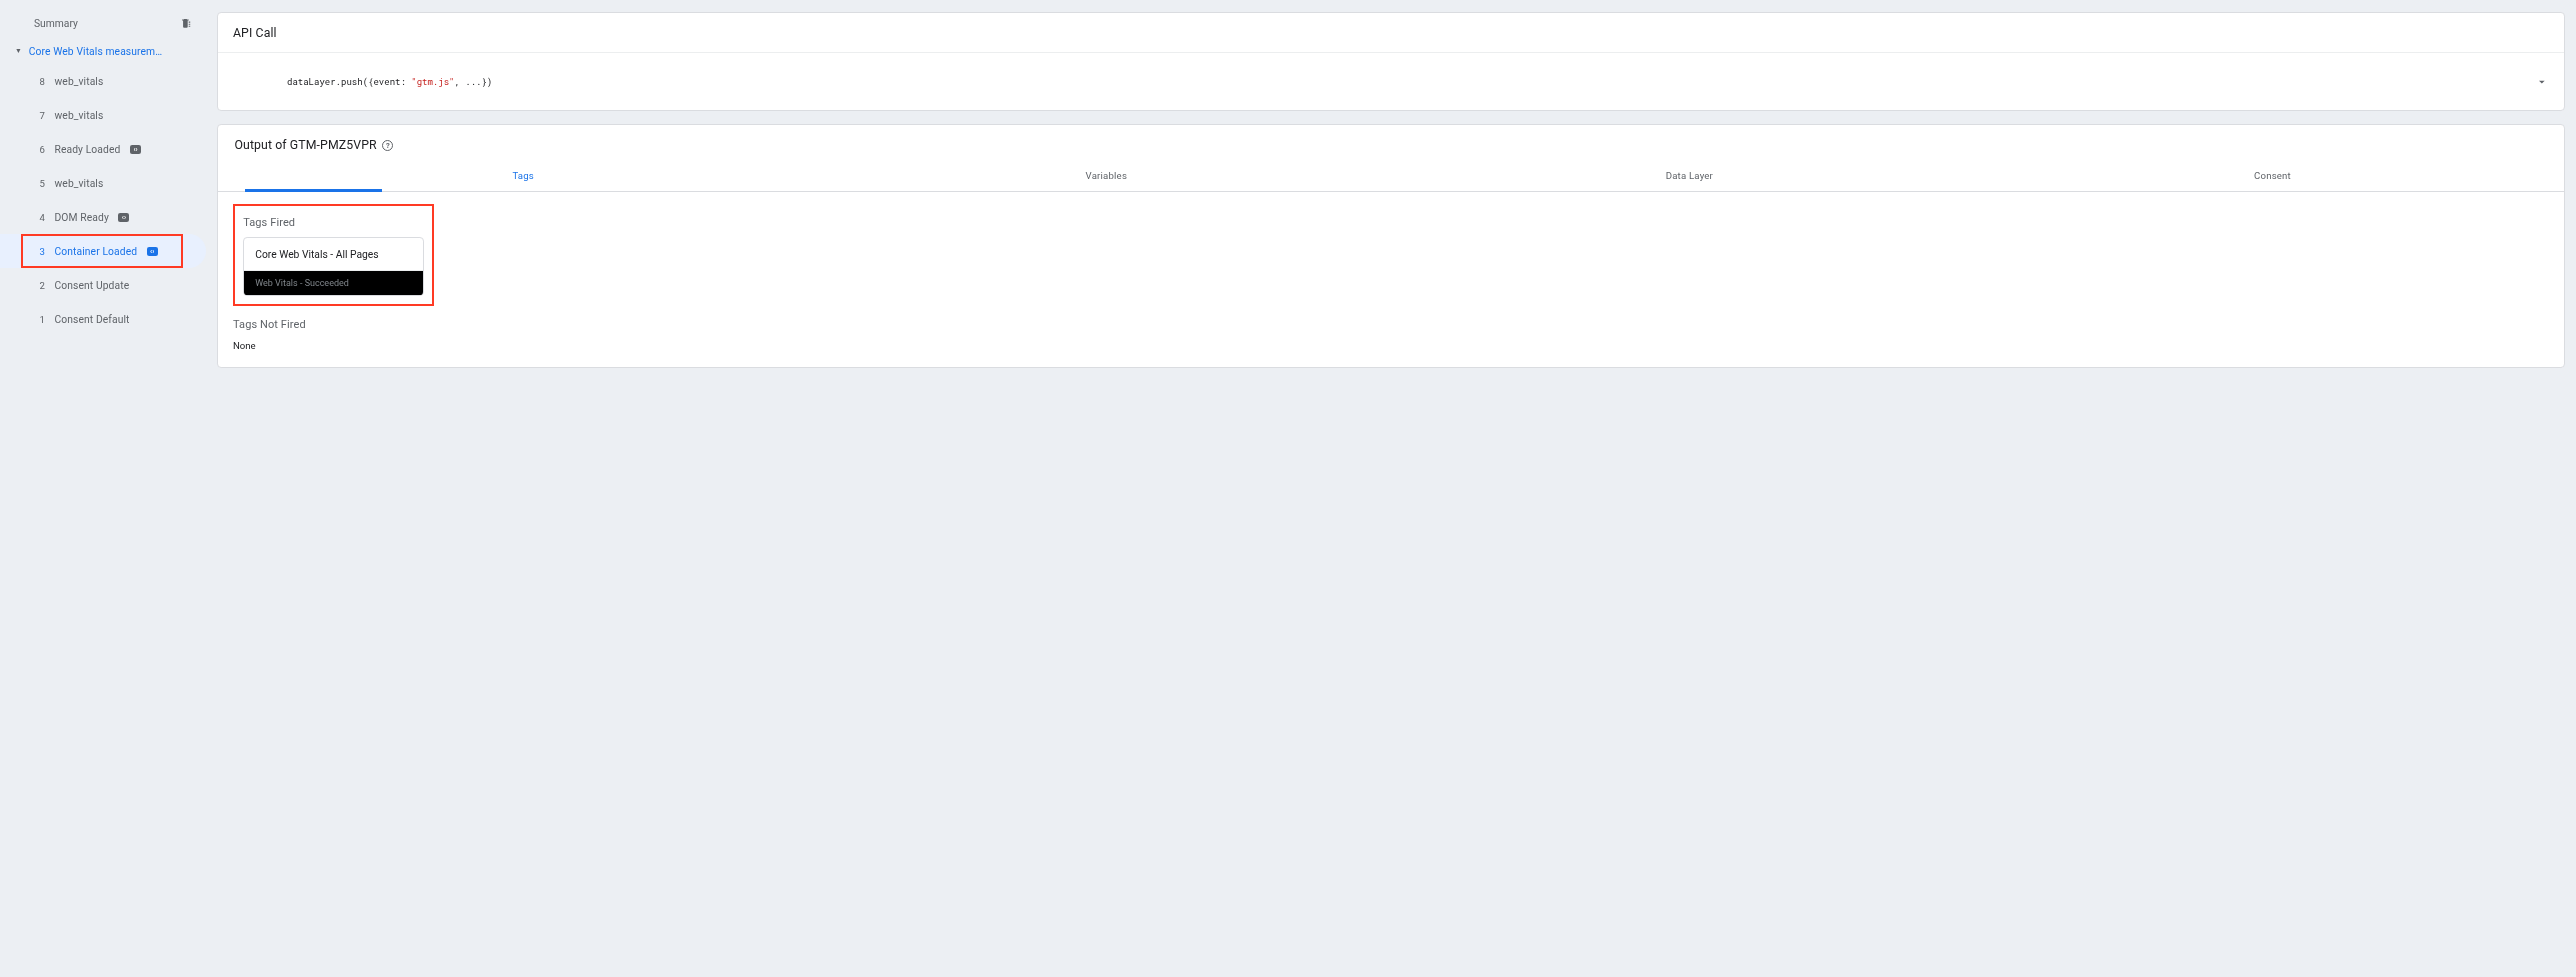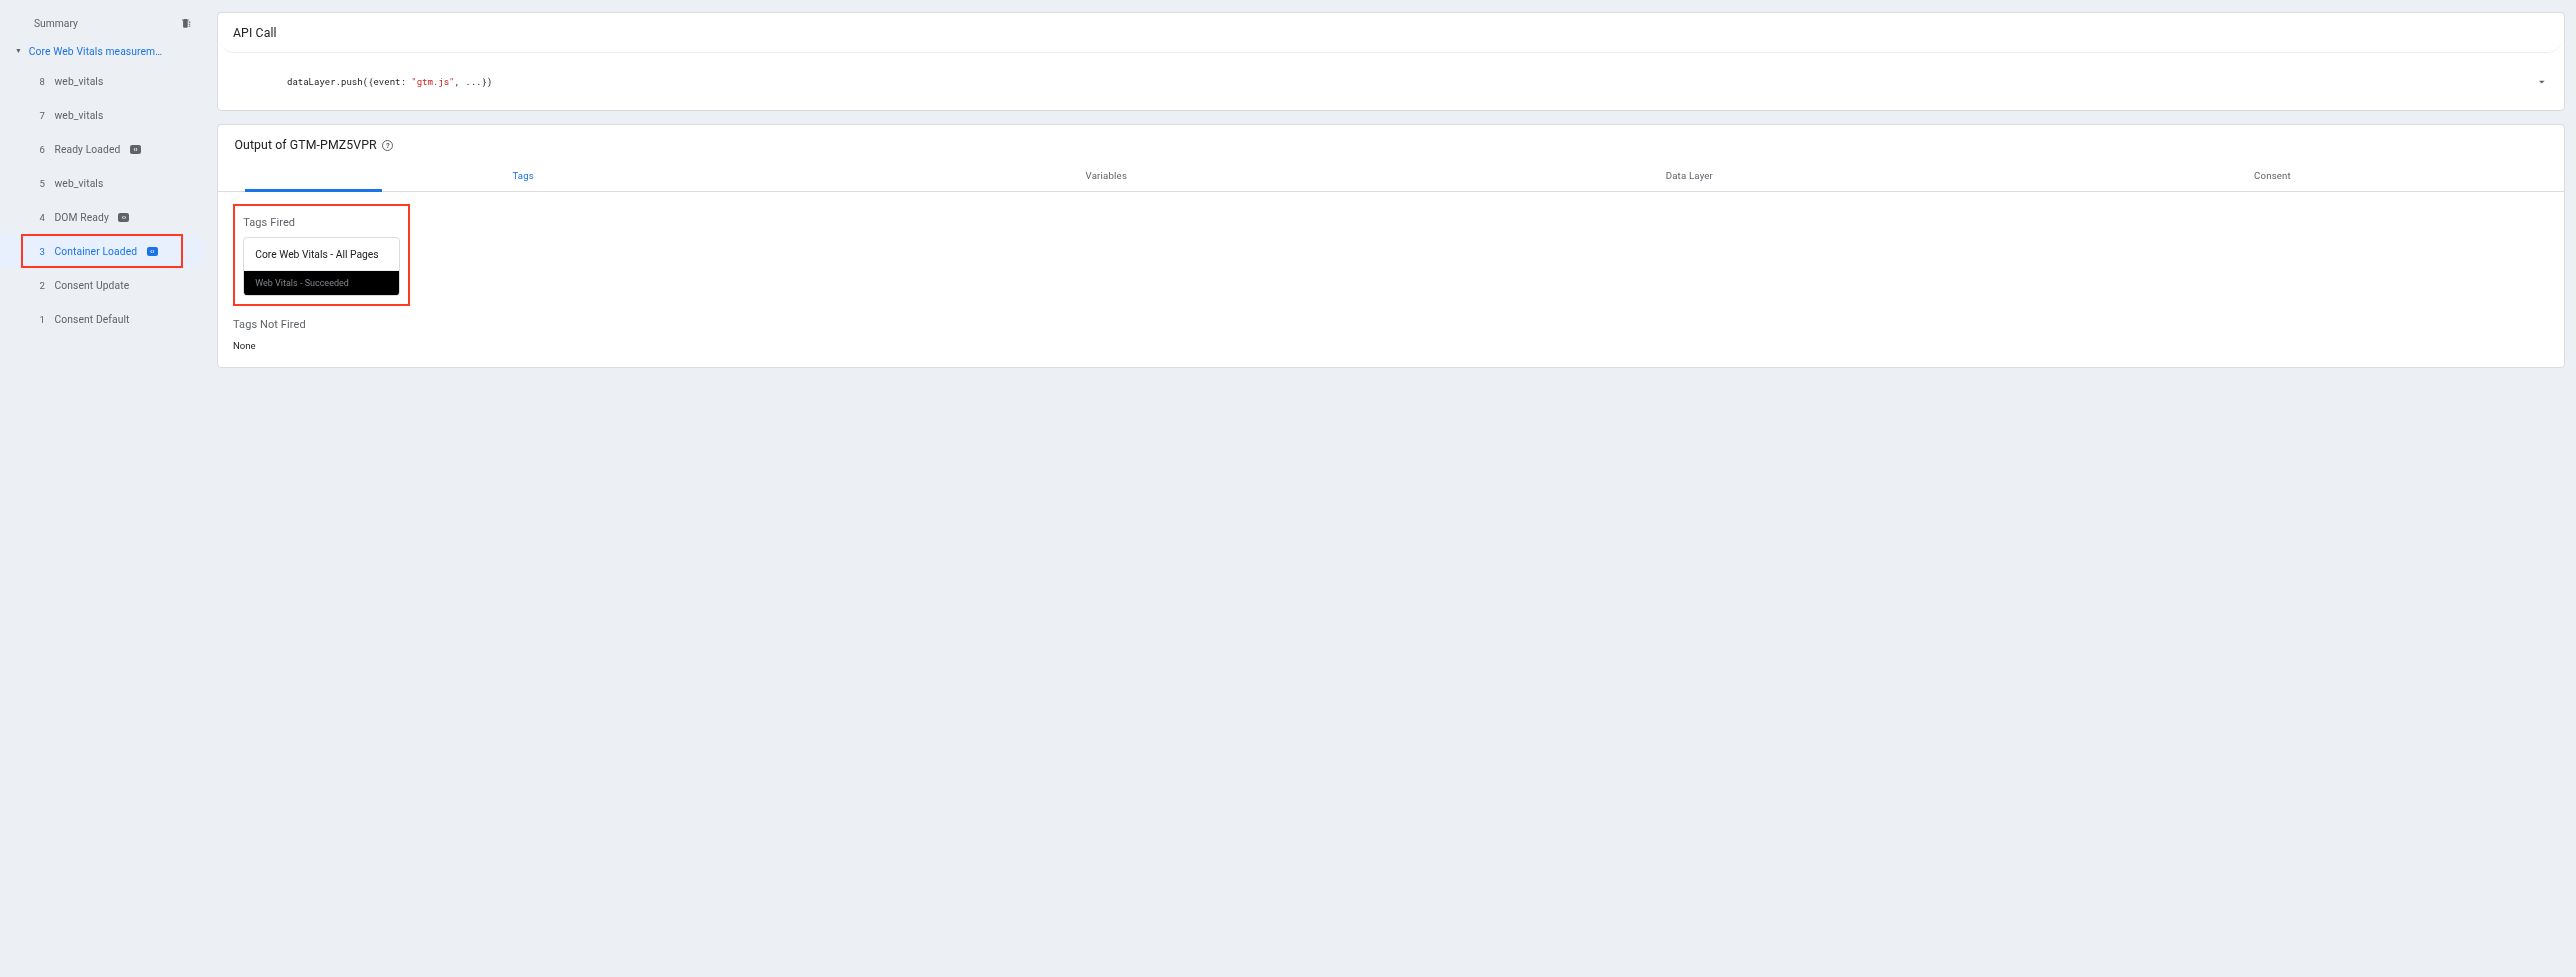--- a/index.html
+++ b/index.html
@@ -118,21 +118,20 @@
       border: 0.7px solid #dadce0;
       border-radius: 4.1px;
       margin-bottom: 12.3px;
     }
     .card-header {
       padding: 12.3px 15px;
       border-bottom: 0.7px solid #eceeef;
       font-size: 12.3px;
       color: #202124;
       letter-spacing: 0.1px;
-      border-radius: 17px;
     }
     .card-body-code {
       padding: 12.3px 15px;
       display: flex;
       align-items: center;
       justify-content: space-between;
       font-family: 'Roboto Mono', Menlo, Consolas, monospace;
       font-size: 9px;
       color: #202124;
     }
@@ -202,21 +201,21 @@
     }
     .subsection-title {
       color: #5f6368;
       font-size: 11px;
       margin-bottom: 8.2px;
       letter-spacing: 0.1px;
     }
     .fired-box { padding: 9.6px 8.2px 8.2px 8.2px; display: inline-block; }
 
     .tag-card {
-      width: 157px;
+      width: 181px;
       border: 0.7px solid #dadce0;
       border-radius: 4.1px;
       overflow: hidden;
       cursor: pointer;
     }
     .tag-card-title {
       padding: 9.6px 11px;
       font-size: 10.3px;
       color: #202124;
     }

